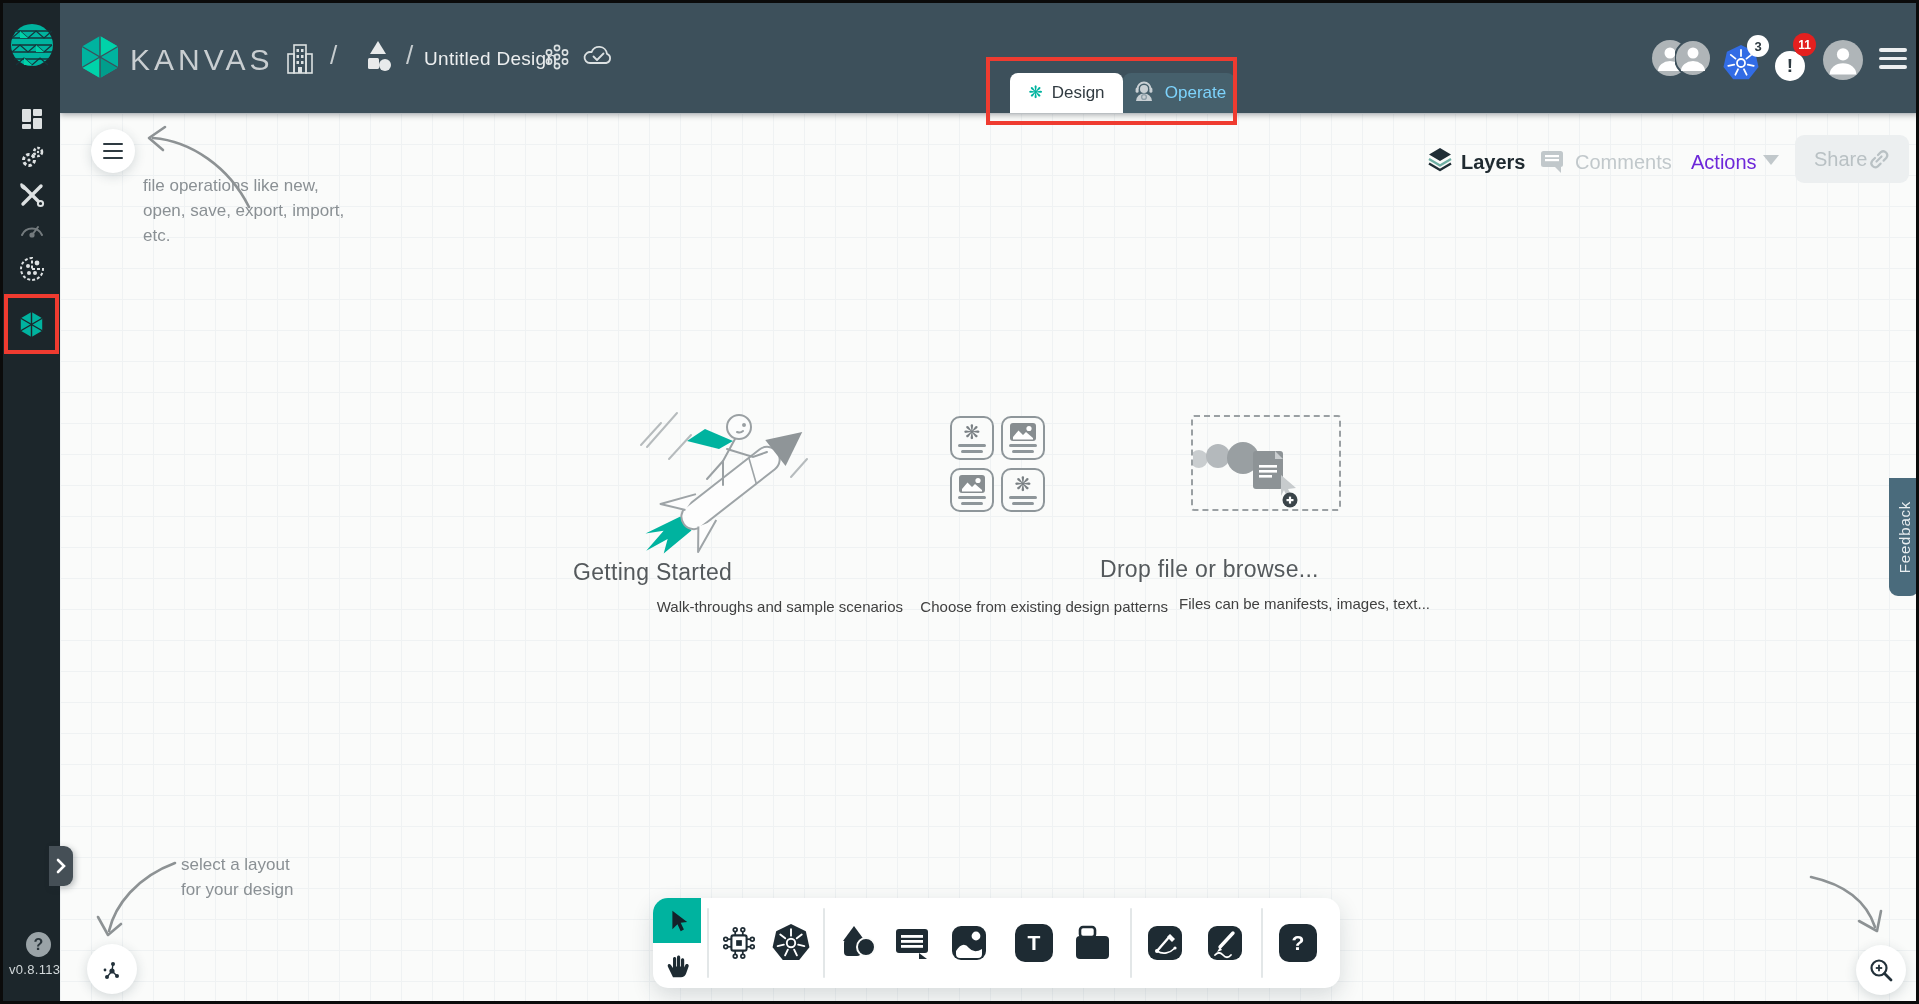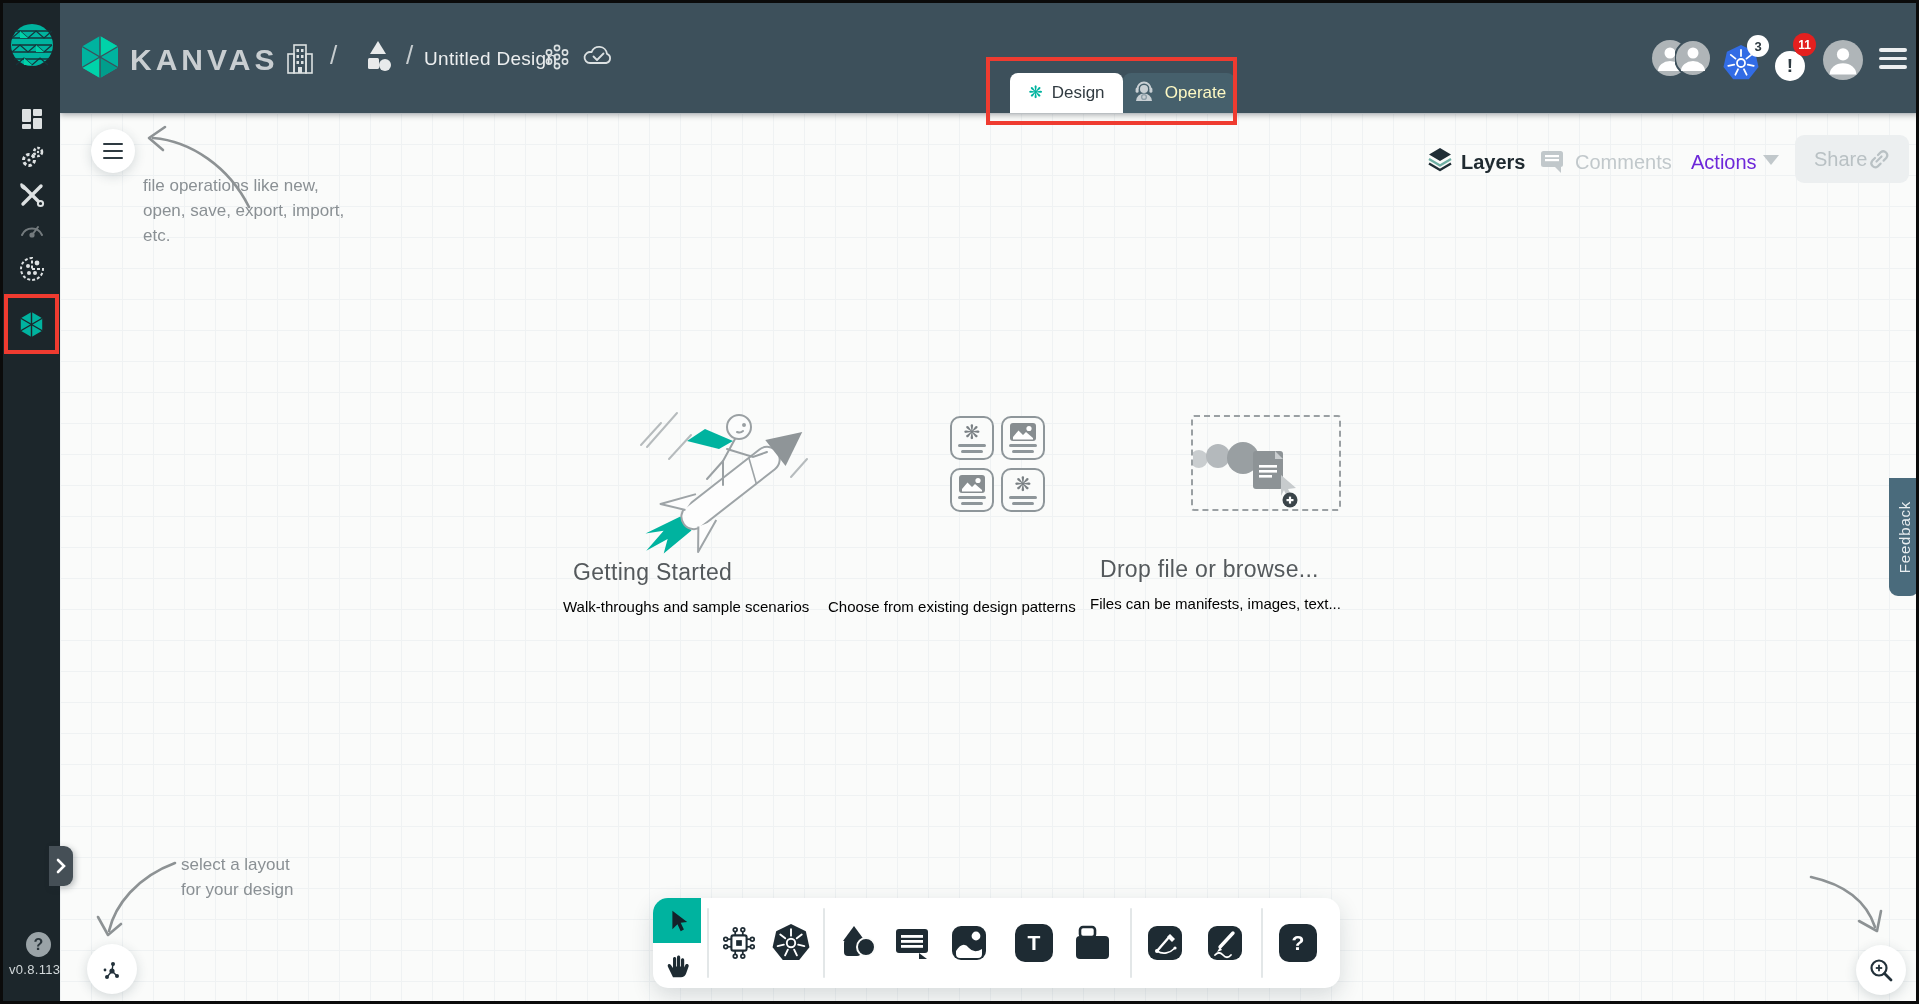--- a/index.html
+++ b/index.html
@@ -3,42 +3,42 @@
 <meta charset="utf-8">
 <style>
   *{box-sizing:border-box;margin:0;padding:0}
   html,body{background:#141414}
   body{font-family:"Liberation Sans",sans-serif}
   .screen{position:relative;width:1919px;height:1004px;background:#FAFBFA;border:3px solid #0b0b0b;overflow:hidden}
   .abs{position:absolute}
 
   
   .header{left:57px;top:0;width:1859px;height:110px;background:#3D505B;box-shadow:0 2px 6px rgba(20,30,36,.35);z-index:5}
-  .brand-word{font-size:30px;font-weight:bold;letter-spacing:4px;color:#C9CED1}
+  .brand-word{font-size:30px;font-weight:normal;letter-spacing:4px;color:#C9CED1}
   .crumb-sep{font-size:26px;font-weight:300;color:#C7CDD0}
   .design-name{font-size:19px;color:#ECEEEF;letter-spacing:.3px}
   .tab{height:40px;display:flex;align-items:center;justify-content:center;gap:9px;border-radius:8px 8px 0 0;cursor:pointer}
   .tab-label{font-size:17px}
   .redbox{border:4px solid #EF3B30;background:transparent;z-index:40;pointer-events:none}
   .badge{border-radius:50%;display:flex;align-items:center;justify-content:center;font-weight:bold}
   .hbar{display:block;background:#EDEFF0;border-radius:2px}
 
   
   .sidebar{left:0;top:0;width:57px;height:998px;background:#1C262B;z-index:6}
   .snav{width:57px;height:40px;display:flex;align-items:center;justify-content:center;cursor:pointer}
   .version{font-size:13px;color:#D2D8DA;letter-spacing:.3px}
 
   
   .canvas{left:57px;top:110px;width:1859px;height:888px;background-color:#FAFBFA;
     background-image:linear-gradient(#EFF2F3 1px,transparent 1px),linear-gradient(90deg,#EFF2F3 1px,transparent 1px);
     background-size:31px 31px;z-index:1}
   .ann{font-size:17px;color:#8A9094;line-height:25px;z-index:8}
   .fab{background:#fff;border-radius:50%;box-shadow:0 3px 12px rgba(40,60,70,.18);display:flex;align-items:center;justify-content:center;z-index:9;cursor:pointer}
   .card-title{font-size:23px;color:#54595C;letter-spacing:.3px;text-align:left;z-index:3}
-  .card-sub{font-size:15px;color:#000000;text-align:left;z-index:3}
+  .card-sub{font-size:15px;color:#404040;text-align:right;z-index:3}
   .tplcard{position:absolute;width:44px;height:44px;border:2px solid #8E969A;border-radius:10px;background:#FAFBFA;display:flex;flex-direction:column;align-items:center;justify-content:center;gap:3px}
   .tline{height:3px;background:#8E969A;border-radius:2px}
   .spiral{font-size:20px;color:#7A8084;line-height:18px}
 
   
   .plabel{font-size:20px}
   .caret{width:0;height:0;border-left:8px solid transparent;border-right:8px solid transparent;border-top:10px solid #C1C8CB}
   .share-pill{background:#ECEFF0;border-radius:9px;display:flex;align-items:center;justify-content:space-between;padding:0 19px}
 
   
@@ -125,21 +125,21 @@
     <span>
       <svg width="24" height="24" viewBox="0 0 24 24">
         <circle cx="12" cy="10" r="4" fill="#C9D0D4"></circle>
         <path d="M4 22 a8 7.5 0 0 1 16 0 z" fill="#C9D0D4"></path>
         <path d="M5.5 10 a6.5 6.5 0 0 1 13 0" stroke="#C9D0D4" stroke-width="2" fill="none"></path>
         <rect x="3.6" y="8.6" width="3" height="5.2" rx="1.5" fill="#C9D0D4"></rect>
         <rect x="17.4" y="8.6" width="3" height="5.2" rx="1.5" fill="#C9D0D4"></rect>
         <circle cx="12" cy="18" r="2.4" fill="none" stroke="#8FA0A9" stroke-width="1.4"></circle>
       </svg>
     </span>
-    <span class="tab-label" style="color:#fef9c3">Operate</span>
+    <span class="tab-label" style="color:#7dd3fc">Operate</span>
   </div>
   <div class="abs redbox" style="left:983px;top:54px;width:251px;height:68px"></div>
 
   <div class="abs" style="left:1649px;top:37px;z-index:6">
     <svg width="36" height="36" viewBox="0 0 36 36">
         <circle cx="18" cy="18" r="18" fill="#AFB5B8"></circle>
         <circle cx="18" cy="13" r="5.5" fill="#fff"></circle>
         <path d="M6 31 a12 10 0 0 1 24 0 z" fill="#fff"></path>
       </svg>
   </div>

